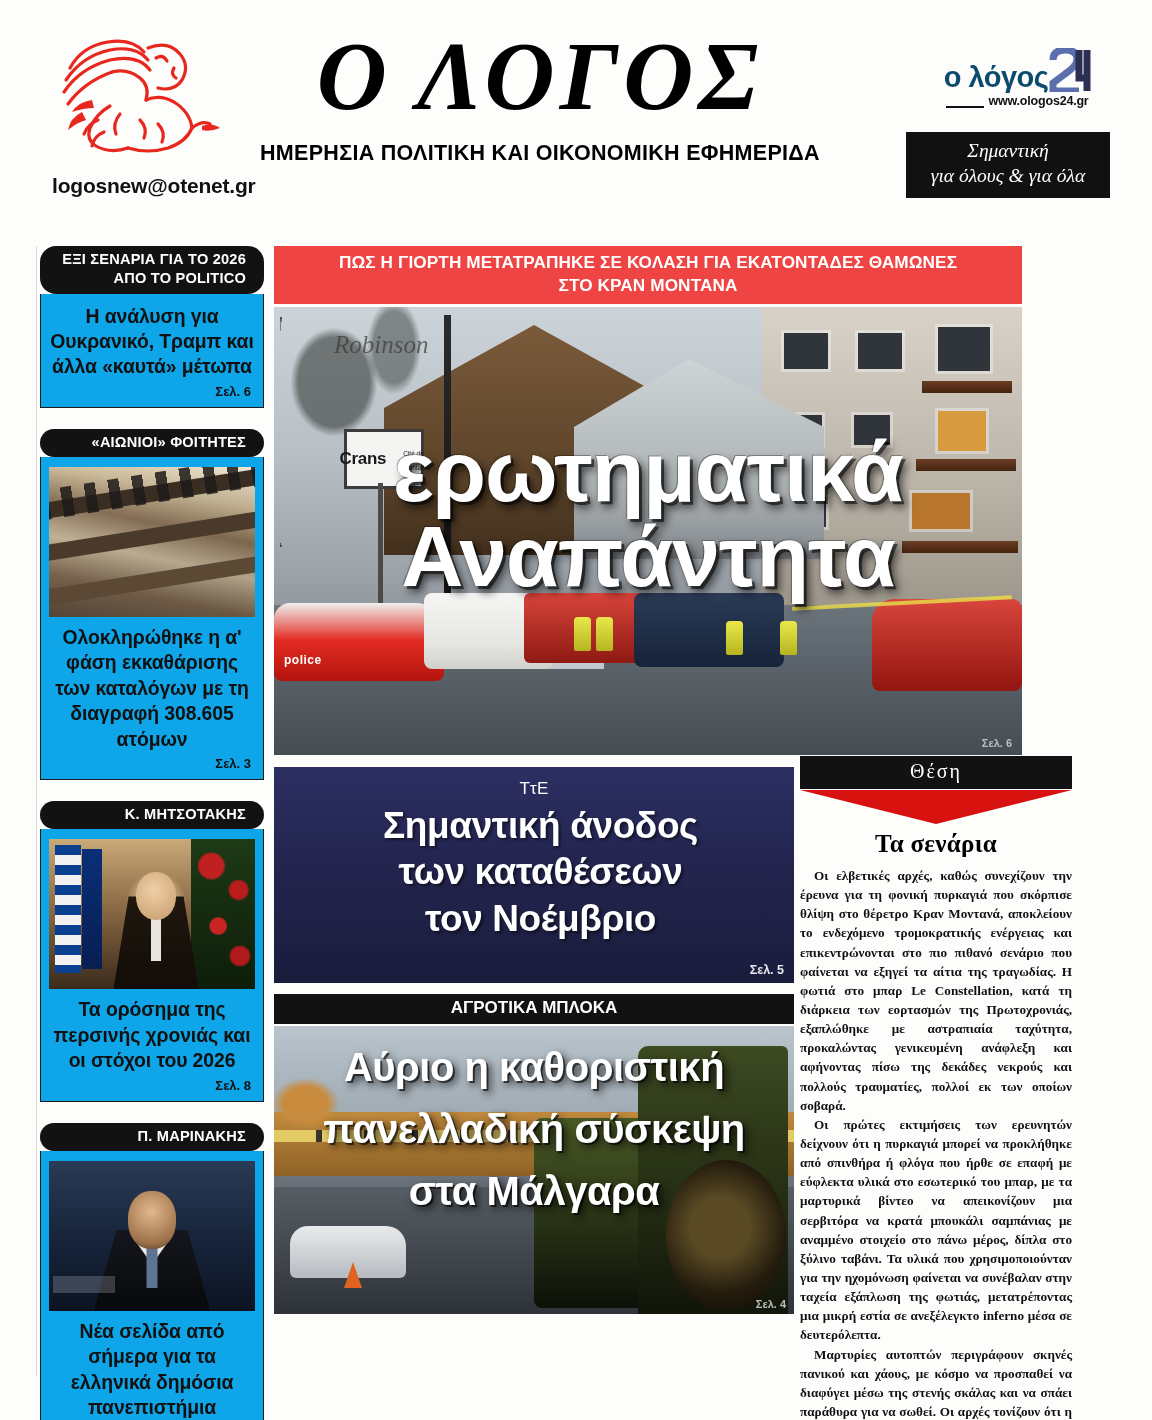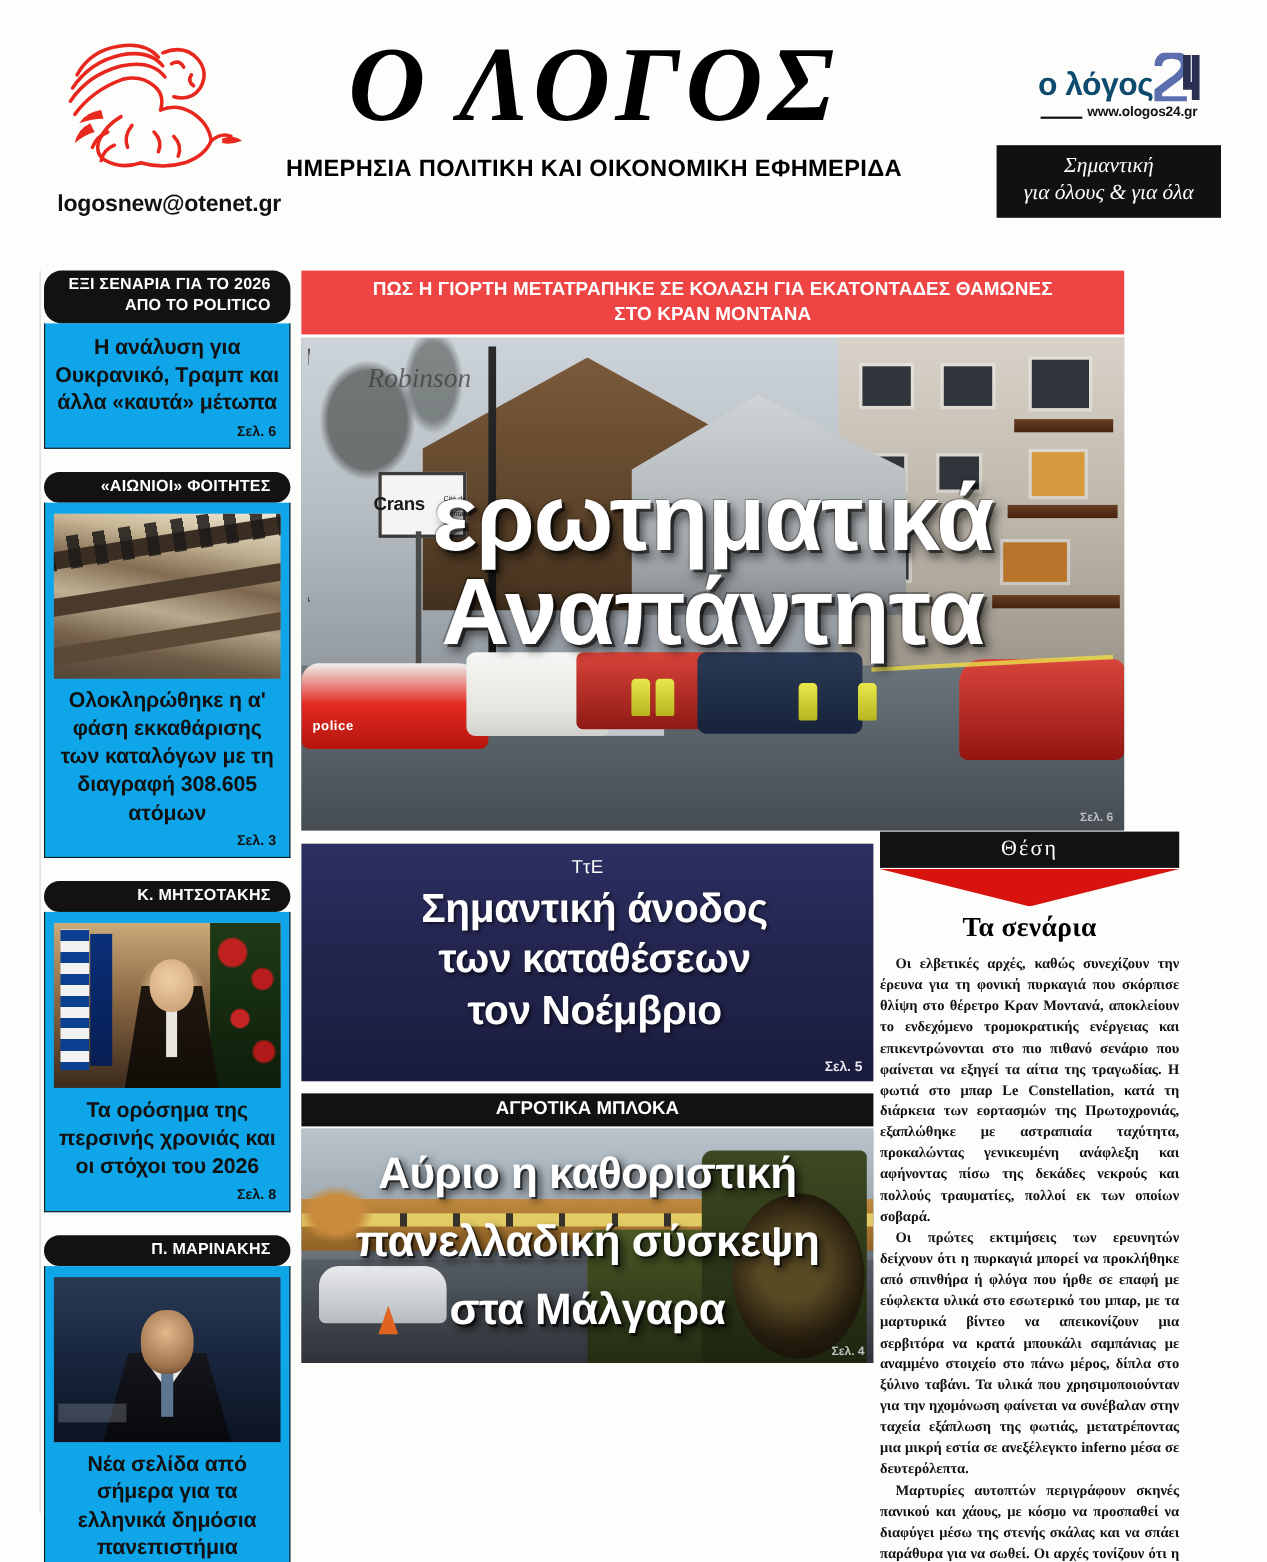--- a/index.html
+++ b/index.html
@@ -504,21 +504,21 @@
     text-align:center;
     font-size: 17px;
     font-weight: bold;
     padding: 4px 4px 6px;
     box-sizing:border-box;
     margin-top: 11px;
   }
   .agro-photo {
     position: relative;
     width: 520px;
-    height: 213px;
+    height: 288px;
     margin-top: 2px;
     overflow:hidden;
     background: linear-gradient(180deg,#9ba5ad 0%, #7c848c 36%, #3c4148 100%);
   }
   .ag-sky {
     position:absolute; left:0; top:0; width:100%; height:40%;
     background: linear-gradient(180deg,#b9c4cc 0%, #98a3ac 100%);
   }
   .ag-field {
     position:absolute; left:0; top:30%; width:100%; height:22%;

